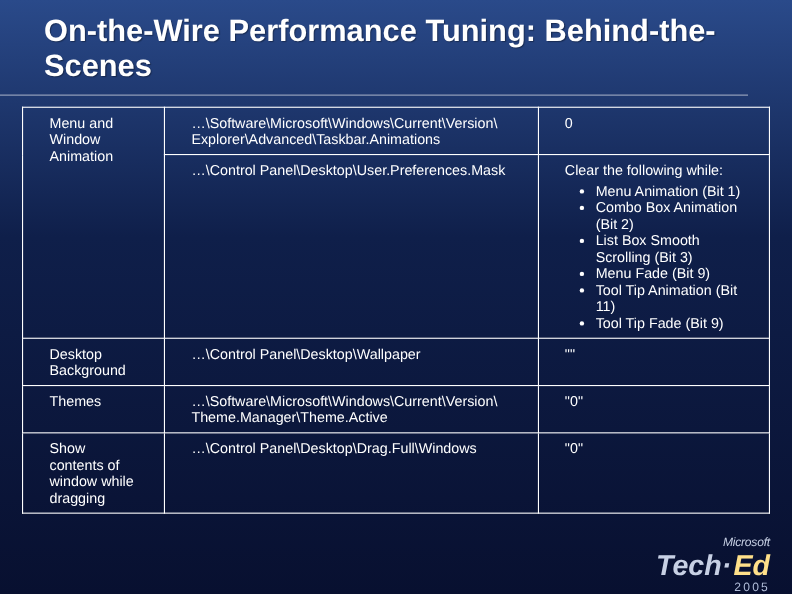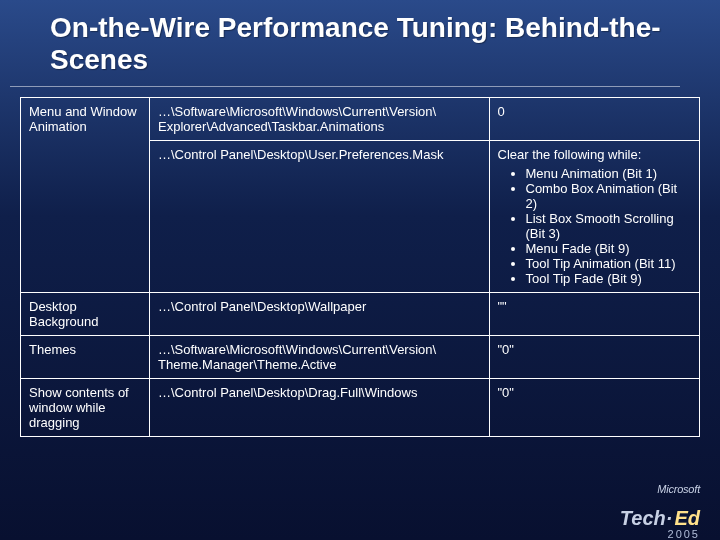--- a/index.html
+++ b/index.html
@@ -18,52 +18,52 @@
   }
   .title {
     font-family: "Arial Black", Arial, sans-serif;
     font-weight: 900;
     font-size: 28px;
     line-height: 1.15;
     color: #fff;
     padding: 12px 0 10px 40px;
     text-shadow: 1px 1px 1px rgba(0,0,0,0.35);
     border-bottom: 1px solid rgba(255,255,255,0.5);
-    margin: 0 40px 10px 10px;
+    margin: 0 40px 10px 0;
   }
   .table-wrap {
     margin: 0 20px 0 20px;
   }
   table {
     border-collapse: collapse;
     width: 100%;
   }
   td {
     border: 1px solid #fff;
-    padding: 6px 8px;
+    padding: 6px 24px;
     vertical-align: top;
     color: #fff;
   }
   td.col-label { width: 19%; font-weight: normal; }
   td.col-path  { width: 50%; margin-top: 43px; }
   td.col-val   { width: 31%; }
   ul.bits {
     margin: 4px 0 0 0;
     padding-left: 28px;
   }
   ul.bits li { margin: 0; padding: 0; }
   .footer {
     position: absolute;
     right: 20px;
     bottom: 0;
     text-align: right;
     color: #c7d0e4;
   }
   .brand-ms { font-size: 11px; font-style: italic; letter-spacing: -.2px;}
-  .brand-te { font-size: 20px; font-weight: bold; font-style: italic; display: flex; align-items: baseline; gap:2px;margin-top:12px;}
+  .brand-te { font-size: 26px; font-weight: bold; font-style: italic; display: flex; align-items: baseline; gap:2px;}
   .brand-te .ed { color:#ffe08a; }
   .year { font-size: 11px; color:#b0bcd8; margin-top:-2px; letter-spacing:2px;}
 </style>
 </head>
 <body>
 
 <div class="title">On-the-Wire Performance Tuning: Behind-the-Scenes</div>
 
 <div class="table-wrap">
   <table>

